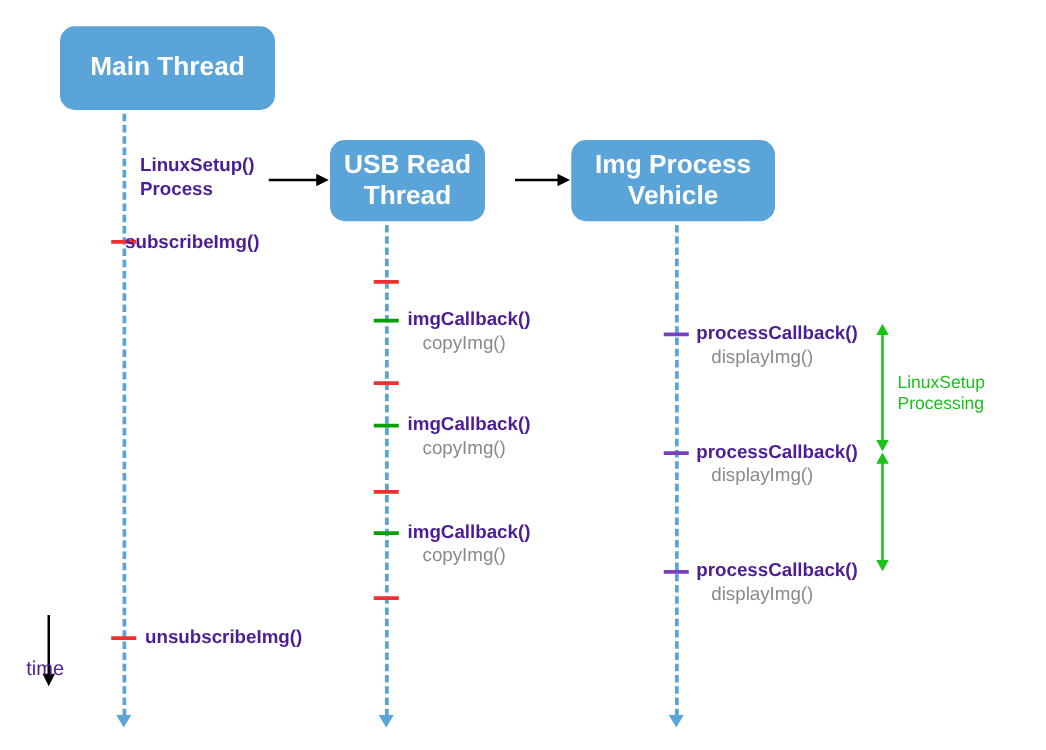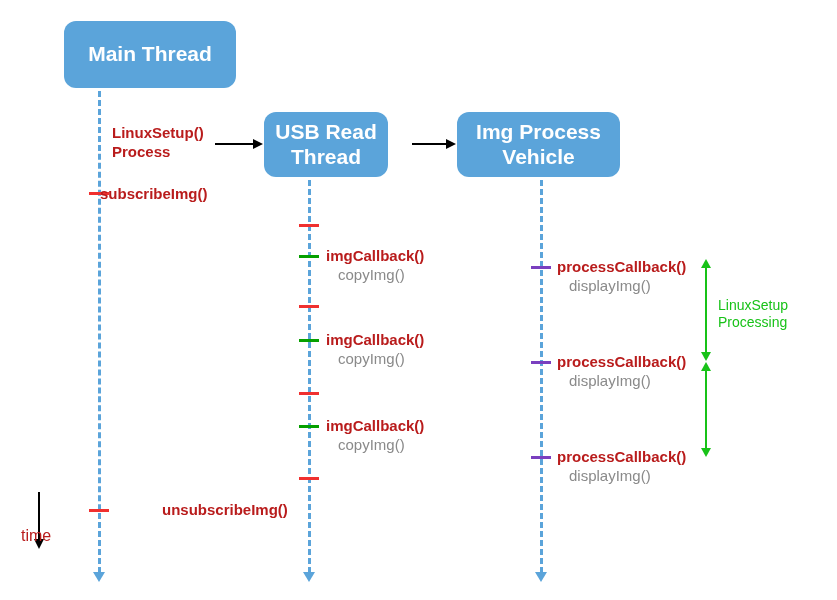--- a/index.html
+++ b/index.html
@@ -36,21 +36,21 @@
     border-top: 10px solid #5ba4da;
   }
 
   
   .tick { position: absolute; height: 3px; }
   .tick.red    { background: #f0302f; }
   .tick.green  { background: #06a000; }
   .tick.purple { background: #7a3fbf; }
 
   
-  .lbl { position: absolute; font-size: 15px; color: #b91c1c; font-weight: 600; white-space: nowrap; }
+  .lbl { position: absolute; font-size: 15px; color: #4c1d95; font-weight: 600; white-space: nowrap; }
   .lbl.gray { color: #8a8a8a; font-weight: 500; }
   .lbl.green { color: #18c218; font-weight: 500; font-size: 14px; }
   .lbl.time { font-weight: 400; font-size: 16px; }
 
   
   .h-arrow-line { position: absolute; height: 2px; background: #000; }
   .h-arrow-head {
     position: absolute; width:0; height:0;
     border-top: 5px solid transparent;
     border-bottom: 5px solid transparent;
@@ -75,21 +75,21 @@
     position: absolute; width:0; height:0;
     border-left:5px solid transparent; border-right:5px solid transparent;
     border-top:9px solid #18c218;
   }
 </style>
 </head>
 <body>
 
 <div class="canvas">
 
-  <div class="thread-box" style="left:64px; top:21px; width:172px; height:67px;">Main Thread</div>
+  <div class="thread-box" style="left:48px; top:21px; width:172px; height:67px;">Main Thread</div>
 
   <div class="thread-box" style="left:264px; top:112px; width:124px; height:65px;">USB Read Thread</div>
 
   <div class="thread-box" style="left:457px; top:112px; width:163px; height:65px;">Img Process Vehicle</div>
 
   <div class="h-arrow-line" style="left:215px; top:143px; width:39px;"></div>
   <div class="h-arrow-head" style="left:253px; top:139px;"></div>
 
   <div class="h-arrow-line" style="left:412px; top:143px; width:35px;"></div>
   <div class="h-arrow-head" style="left:446px; top:139px;"></div>
@@ -103,21 +103,21 @@
   <div class="timeline" style="left:540px; top:180px; height:393px;"></div>
   <div class="timeline-arrowhead" style="left:535px; top:572px;"></div>
 
   <div class="lbl" style="left:112px; top:124px;">LinuxSetup()</div>
   <div class="lbl" style="left:112px; top:143px;">Process</div>
 
   <div class="tick red" style="left:89px; top:192px; width:20px;"></div>
   <div class="lbl" style="left:100px; top:185px;">subscribeImg()</div>
 
   <div class="tick red" style="left:89px; top:509px; width:20px;"></div>
-  <div class="lbl" style="left:116px; top:501px;margin-left:46px;">unsubscribeImg()</div>
+  <div class="lbl" style="left:116px; top:501px;">unsubscribeImg()</div>
 
   <div class="tick red" style="left:299px; top:224px; width:20px;"></div>
   <div class="tick green" style="left:299px; top:255px; width:20px;"></div>
   <div class="lbl" style="left:326px; top:247px;">imgCallback()</div>
   <div class="lbl gray" style="left:338px; top:266px;">copyImg()</div>
   <div class="tick red" style="left:299px; top:305px; width:20px;"></div>
 
   <div class="tick green" style="left:299px; top:339px; width:20px;"></div>
   <div class="lbl" style="left:326px; top:331px;">imgCallback()</div>
   <div class="lbl gray" style="left:338px; top:350px;">copyImg()</div>

